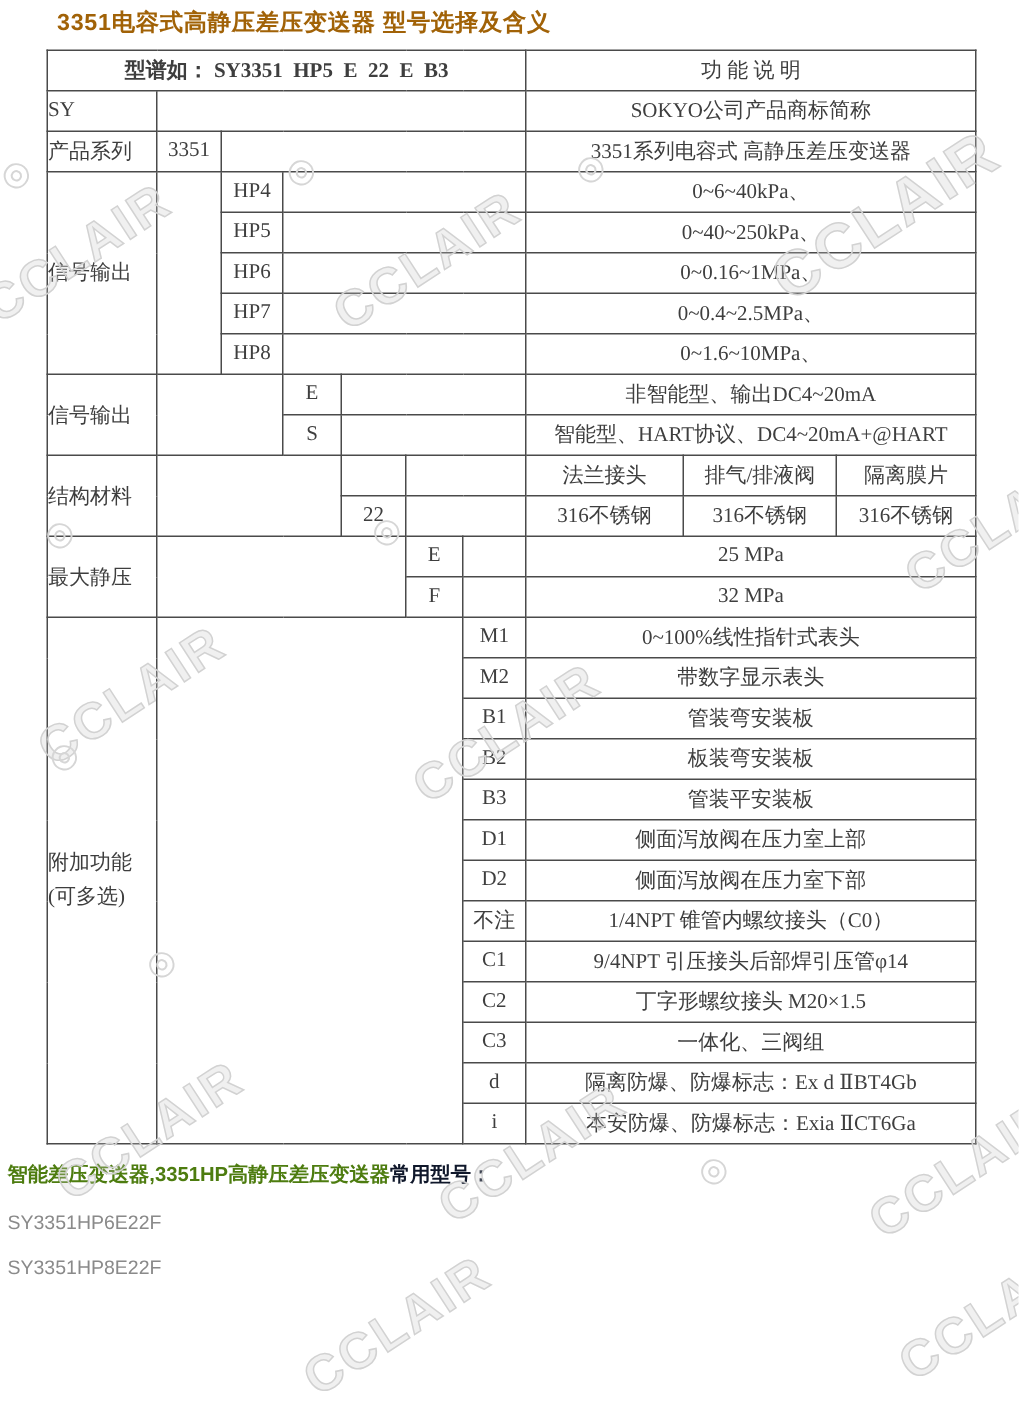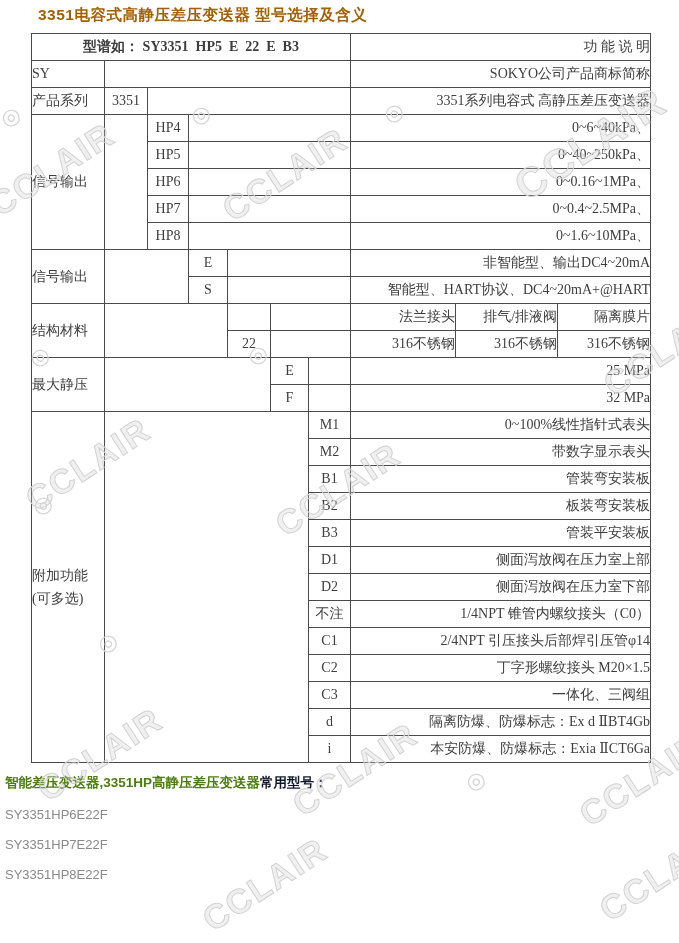--- a/index.html
+++ b/index.html
@@ -14,22 +14,22 @@
   table.spec{
     position:absolute;left:31px;top:33px;width:619px;
     border-collapse:collapse;table-layout:fixed;
   }
   table.spec td{
     border:1px solid #4a4a4a;height:26px;padding:0;
     font-size:14px;color:#3e3e3e;vertical-align:middle;overflow:hidden;
   }
   td.lbl{text-align:left;padding-left:7px;}
   td.code{text-align:center;}
-  td.desc{text-align:right;padding-left:12px;}
-  td.ctr{text-align:right;}
+  td.desc{text-align:center;padding-left:12px;}
+  td.ctr{text-align:center;}
   td.spec-head{text-align:center;padding-left:10px;white-space:pre;font-weight:bold;}
   td.vtop{vertical-align:top;padding-top:5px;}
   td.vtop2{vertical-align:top;padding-top:16px;}
   td.vtop3{vertical-align:top;padding-top:26px;line-height:23px;margin-left:47px;}
   .footer-heading{
     position:absolute;left:5px;top:774px;
     font-family:"Liberation Sans","DejaVu Sans",sans-serif;
     font-size:13.5px;font-weight:bold;
   }
   .footer-heading .blue{color:#4d7c0f;}
@@ -194,21 +194,21 @@
   <tr>
     <td class="code">D2</td>
     <td colspan="3" class="desc">侧面泻放阀在压力室下部</td>
   </tr>
   <tr>
     <td class="code">不注</td>
     <td colspan="3" class="desc">1/4NPT 锥管内螺纹接头（C0）</td>
   </tr>
   <tr>
     <td class="code">C1</td>
-    <td colspan="3" class="desc">2/4NPT 引压接头后部焊引压管φ14</td>
+    <td colspan="3" class="desc">9/4NPT 引压接头后部焊引压管φ14</td>
   </tr>
   <tr>
     <td class="code">C2</td>
     <td colspan="3" class="desc">丁字形螺纹接头 M20×1.5</td>
   </tr>
   <tr>
     <td class="code">C3</td>
     <td colspan="3" class="desc">一体化、三阀组</td>
   </tr>
   <tr>
@@ -221,21 +221,20 @@
   </tr>
 </tbody>
   </table>
 
 <div class="footer-heading">
   <span class="blue">智能差压变送器,3351HP高静压差压变送器</span><span class="dark">常用型号：</span>
 </div>
 
 <div class="models">
   <div class="model-row">SY3351HP6E22F</div>
-  <div class="model-row">SY3351HP7E22F</div>
   <div class="model-row">SY3351HP8E22F</div>
 </div>
 
 <div class="wm-layer">
   <div class="wm" style="left:-18px;top:150px">CCLAIR</div>
   <div class="wm" style="left:215px;top:155px">CCLAIR</div>
   <div class="wm big" style="left:505px;top:120px">CCLAIR</div>
   <div class="wm" style="left:18px;top:445px">CCLAIR</div>
   <div class="wm" style="left:268px;top:470px">CCLAIR</div>
   <div class="wm" style="left:596px;top:330px">CCLAIR</div>

